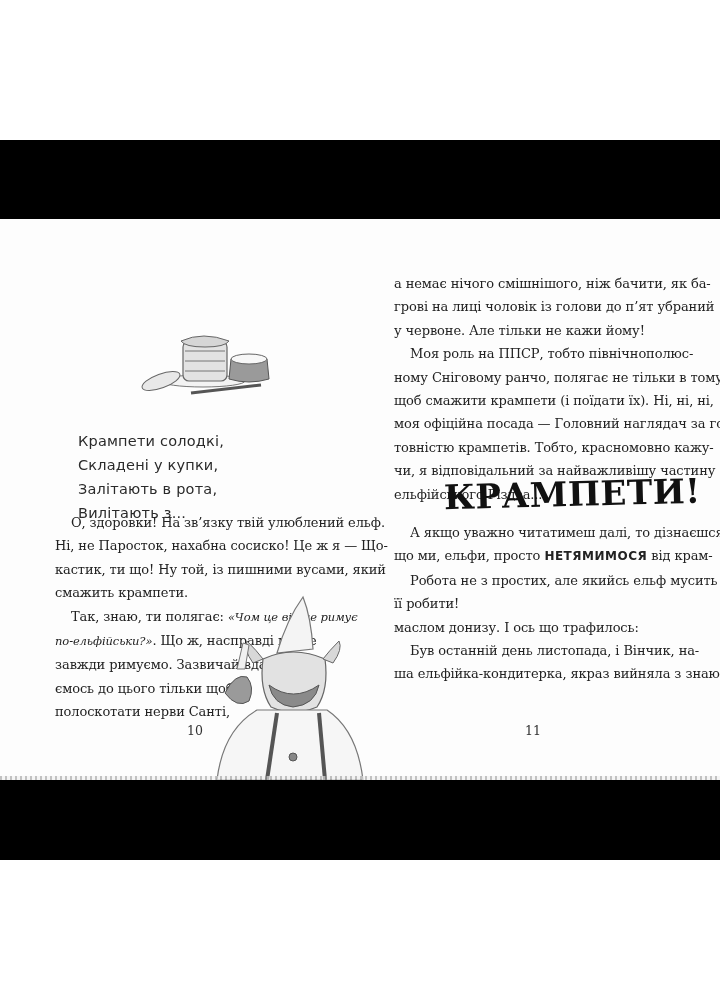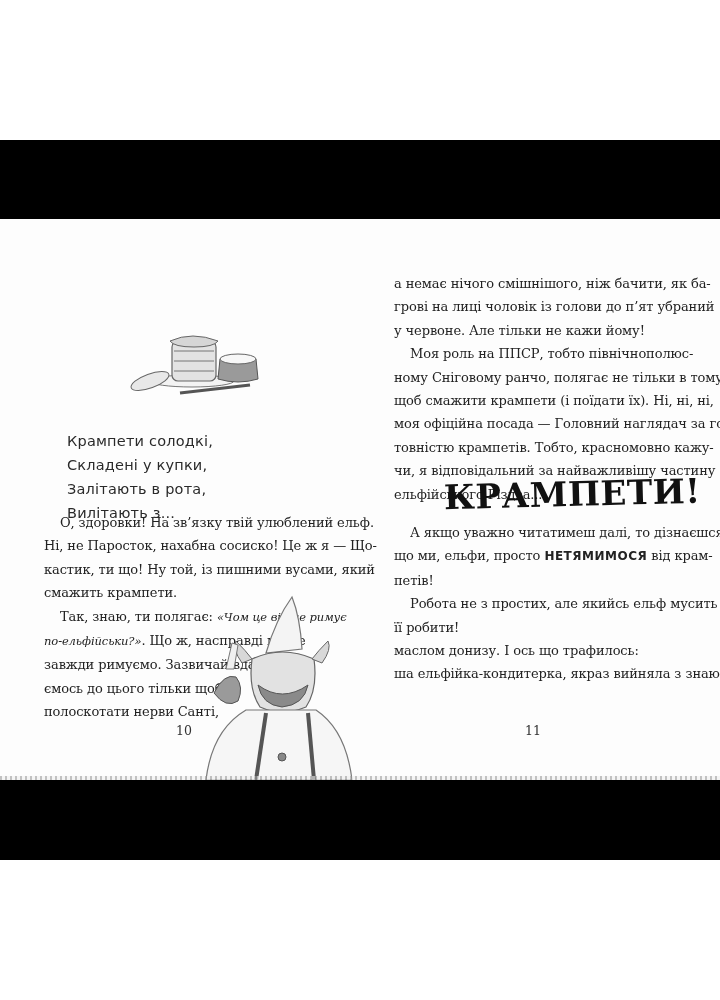--- a/index.html
+++ b/index.html
@@ -8,21 +8,21 @@
     background: #ffffff;
     font-family: "DejaVu Serif", serif;
     color: #1e1e1e;
   }
   .black-band { position: absolute; left: 0; width: 720px; background: #000; }
   .band-top { top: 140px; height: 79px; }
   .band-bottom { top: 780px; height: 80px; }
   .spread { position: absolute; left: 0; top: 219px; width: 720px; height: 561px; background: #fdfdfd; }
 
   .page { position: absolute; top: 0; height: 652px; }
-  .page-left { left: 4px; width: 360px; padding-left: 32px; }
+  .page-left { left: 15px; width: 360px; padding-left: 32px; }
   .page-right { left: 360px; width: 360px; }
 
   .illus-crumpets { position: absolute; left: 118px; top: 100px; width: 160px; height: 80px; }
 
   .poem { position: absolute; left: 63px; top: 210px; font-family: "DejaVu Sans", sans-serif; font-size: 14.5px; line-height: 24px; color: #2a2a2a; letter-spacing: 0.2px; }
   .poem div { white-space: nowrap; }
 
   .text { position: absolute; font-size: 13px; line-height: 23.4px; color: #222; letter-spacing: -0.1px; }
   .text .line { display: block; white-space: nowrap; }
   .text .ind { padding-left: 16px; text-align: center; }
@@ -110,24 +110,24 @@
       <span class="line">товністю крампетів. Тобто, красномовно кажу-</span>
       <span class="line">чи, я відповідальний за найважливішу частину</span>
       <span class="line">ельфійського Різдва...</span>
     </div>
 
     <div class="heading">КРАМПЕТИ!</div>
 
     <div class="text rt2">
       <span class="line ind">А якщо уважно читатимеш далі, то дізнаєшся,</span>
       <span class="line"><span>що ми, ельфи, просто </span><span class="shout">НЕТЯМИМОСЯ</span><span> від крам-</span></span>
-      <span class="line">петів!</span>
       <span class="line ind">Робота не з простих, але якийсь ельф мусить</span>
       <span class="line">її робити!</span>
       <span class="line">маслом донизу. І ось що трафилось:</span>
+      <span class="line ind">Був останній день листопада, і Вінчик, на-</span>
       <span class="line">ша ельфійка-кондитерка, якраз вийняла з знаю</span>
     </div>
 
     <div class="pagenum pn-right">11</div>
   </div>
 
   <div class="noise"></div>
 </div>
 
 <div class="black-band band-bottom"></div>

